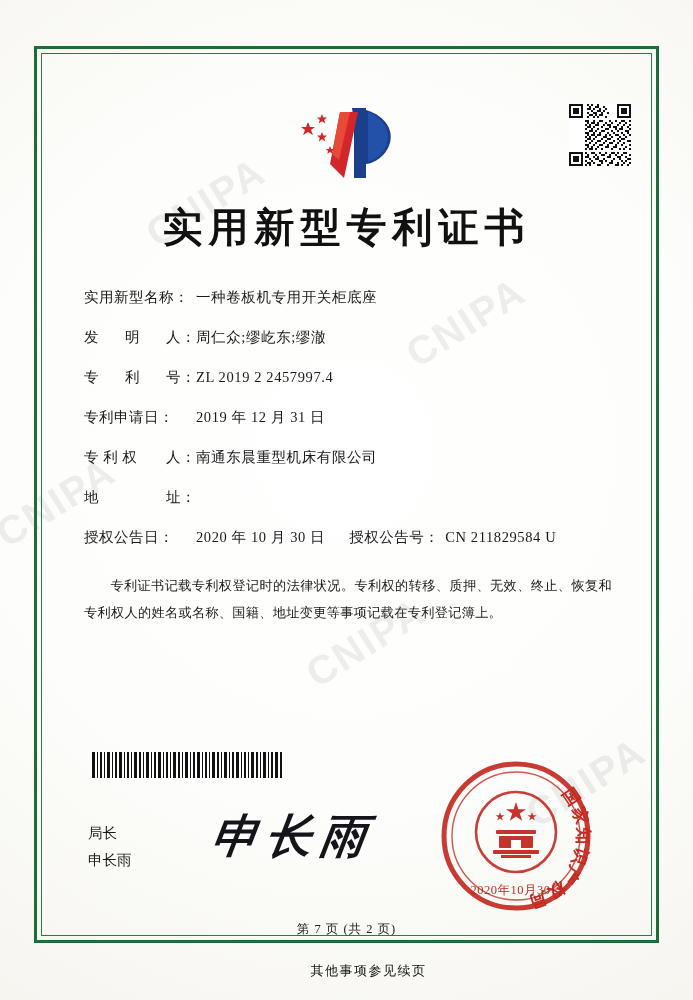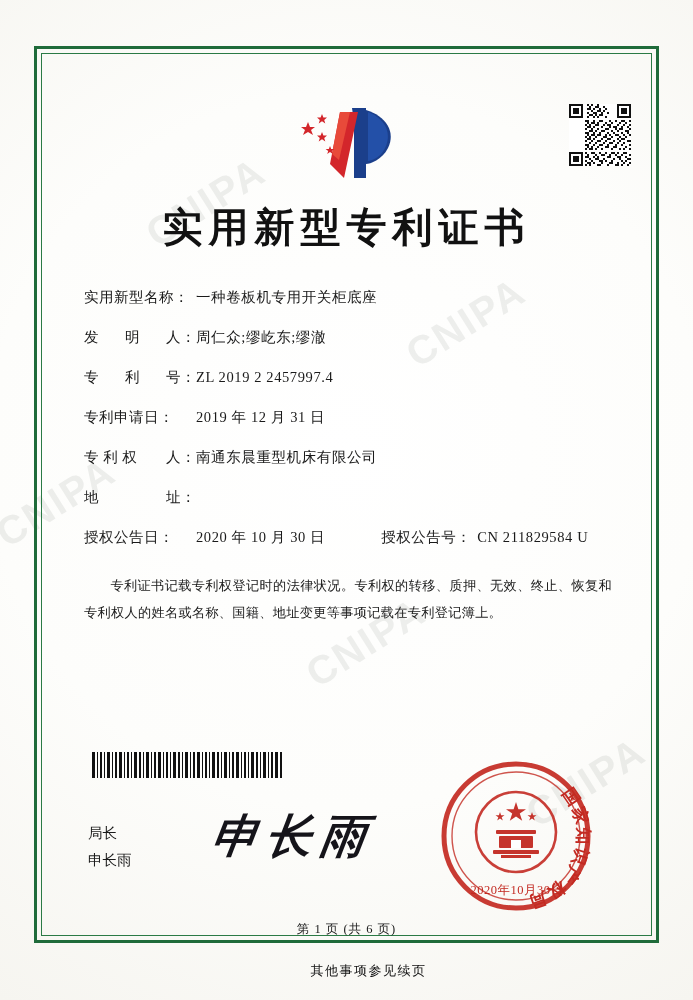--- a/index.html
+++ b/index.html
@@ -138,21 +138,21 @@
     justify-content: space-between;
   }
   .field-value {
     letter-spacing: 0.6px;
   }
   .field-row.double {
     display: flex;
     align-items: baseline;
   }
   .field-sec {
-    margin-left: 56px;
+    margin-left: 24px;
     display: flex;
     align-items: baseline;
   }
   .field-sec .field-label2 {
     white-space: nowrap;
     letter-spacing: 0.5px;
     margin-right: 6px;
   }
 
   
@@ -625,16 +625,16 @@
       <defs>
         <path id="sealArc" d="M 78,16 A 62,62 0 1 1 77.9,16" fill="none"></path>
       </defs>
       <text font-family="'Liberation Serif', serif" font-size="17" font-weight="bold" fill="#c32a22" letter-spacing="2">
         <textPath href="#sealArc" startOffset="13%">国家知识产权局</textPath>
       </text>
     </svg>
   </div>
   <div class="seal-date">2020年10月30日</div>
 
-  <div class="page-no">第 1 页 (共 6 页)</div>
+  <div class="page-no">第 7 页 (共 2 页)</div>
   <div class="bottom-note">其他事项参见续页</div>
 
 </div>
 
 </body></html>

